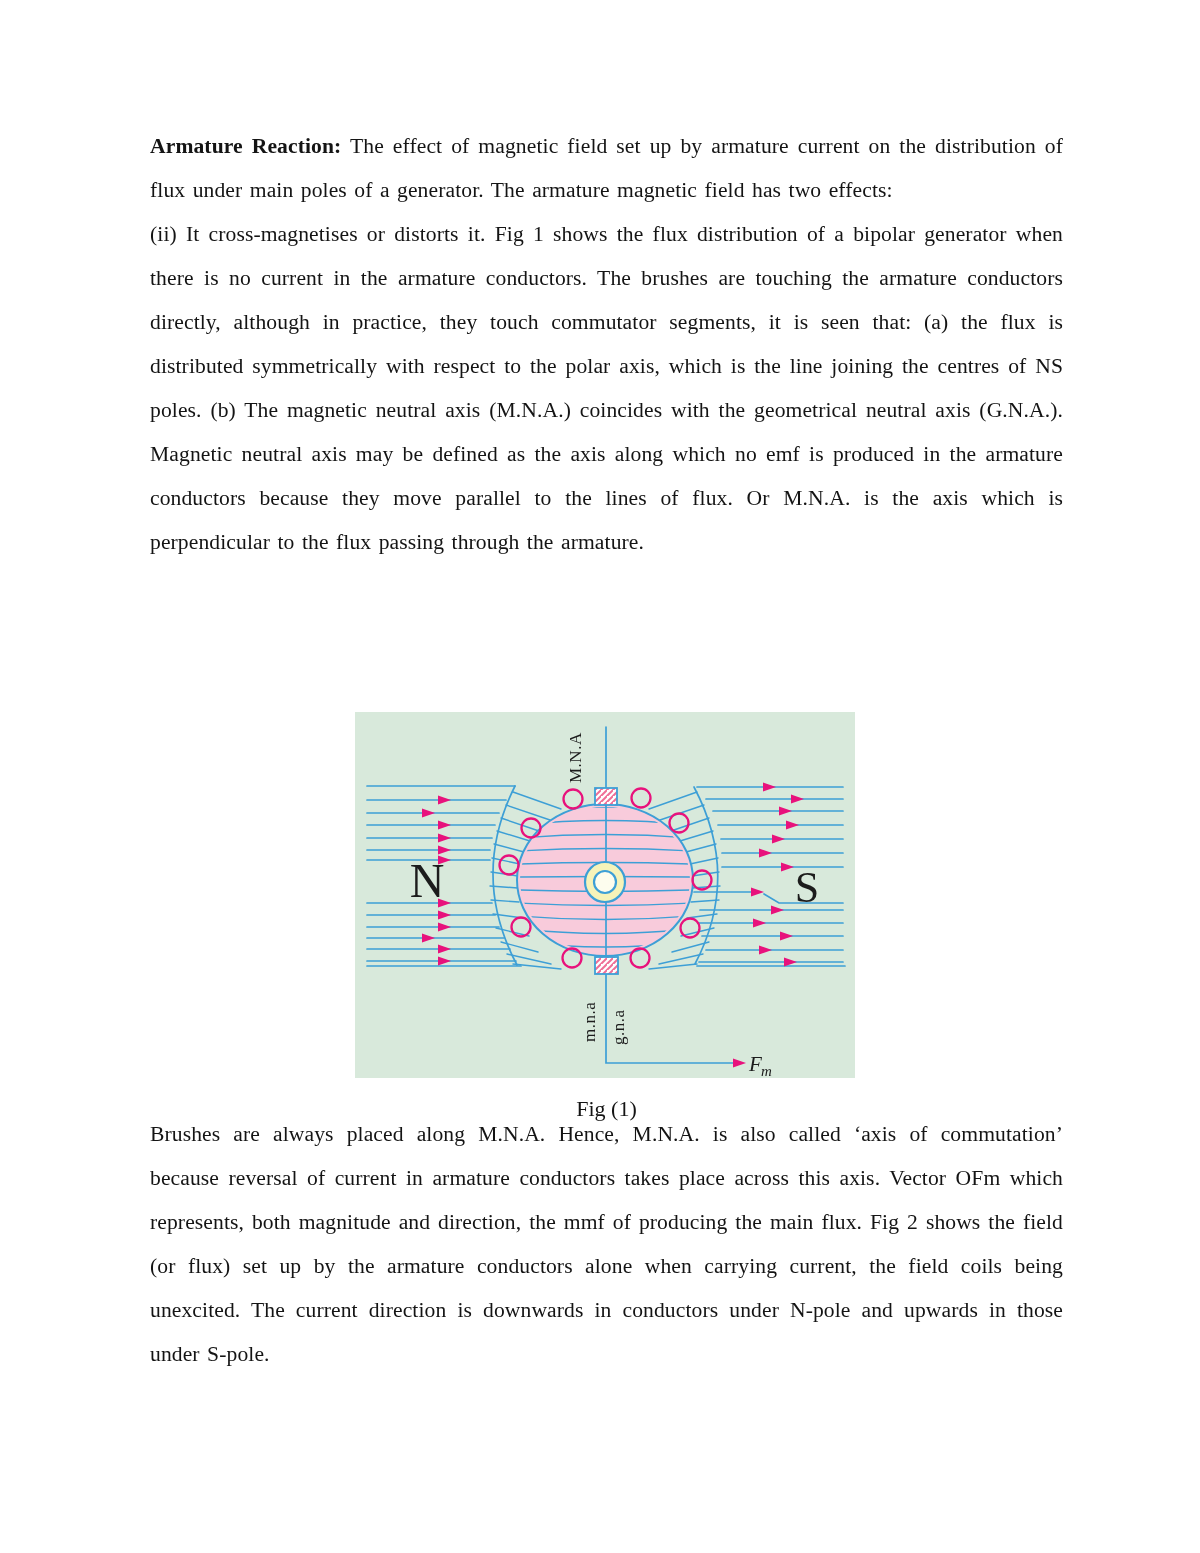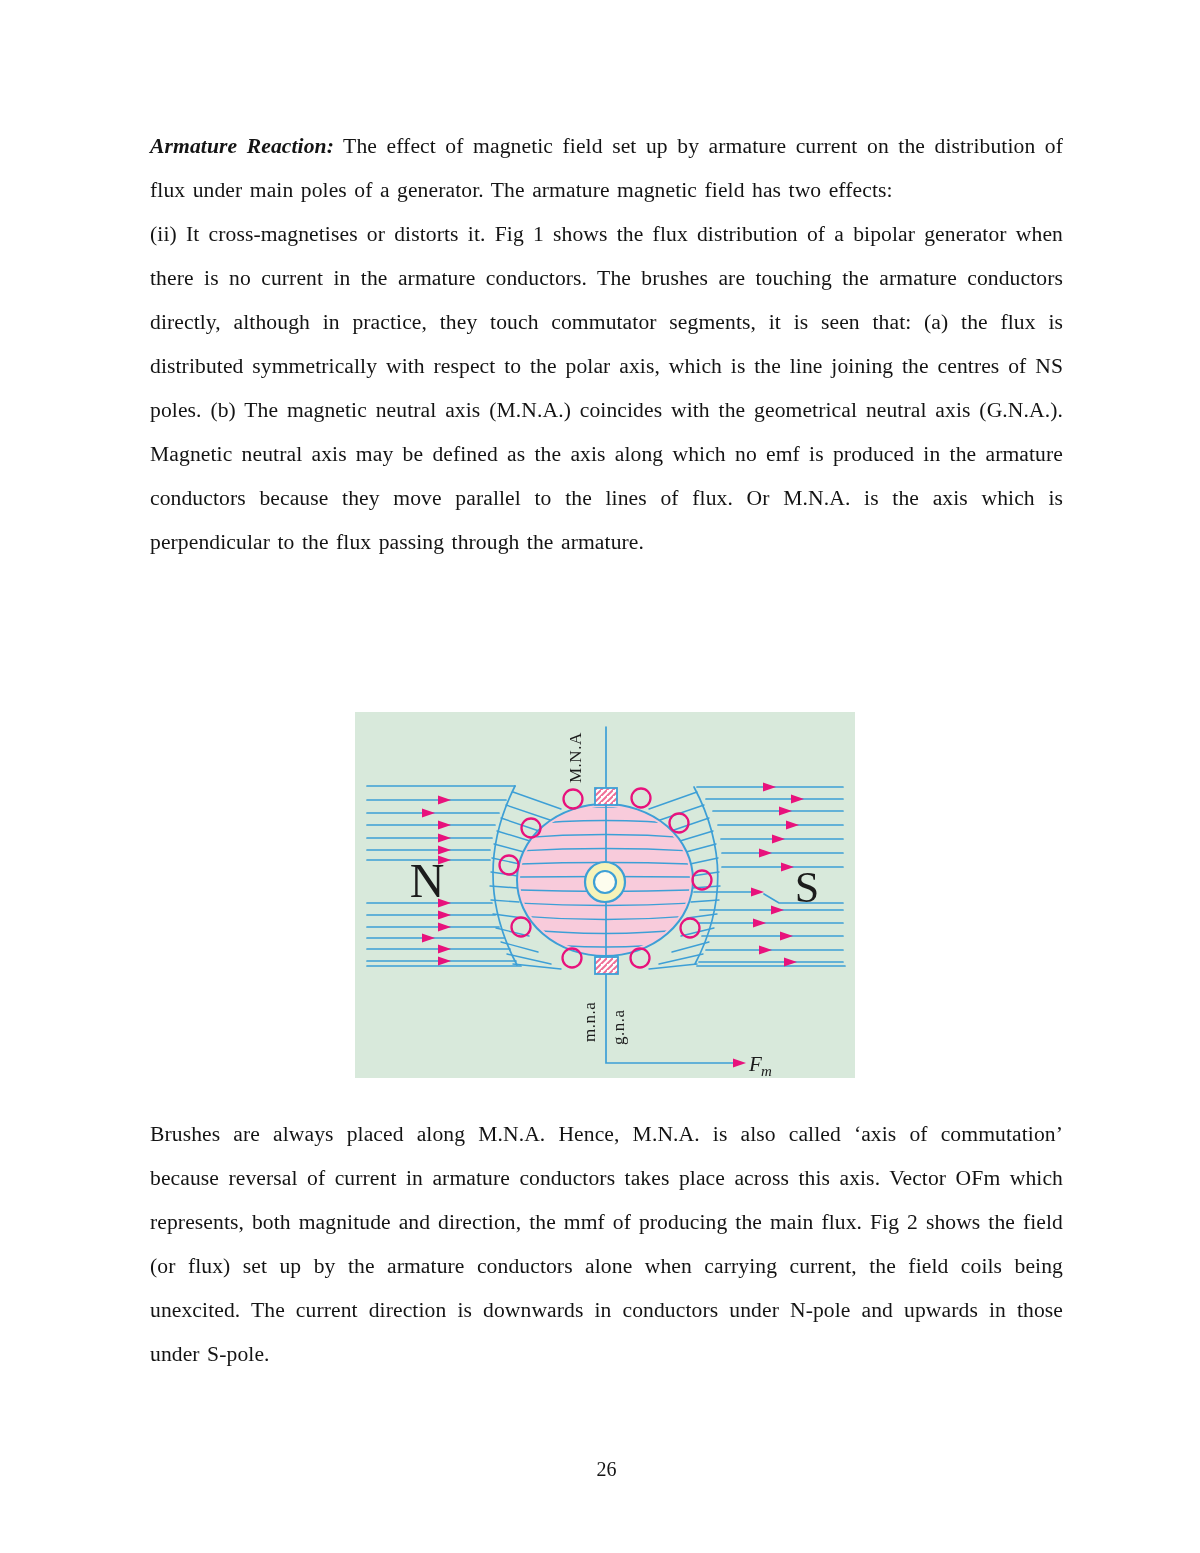--- a/index.html
+++ b/index.html
@@ -5,21 +5,21 @@
   html,body{margin:0;padding:0;background:#ffffff;}
   .page{
     position:relative;width:1200px;height:1553px;background:#ffffff;
     font-family:"Liberation Serif", serif;color:#141414;overflow:hidden;
   }
   .textblock{position:absolute;left:150px;width:913px;}
   .textblock p{
     margin:0;font-size:21.6px;line-height:44px;text-align:justify;
     letter-spacing:0.1px;word-spacing:0.09em;
   }
-  .textblock p strong{font-weight:bold;font-style:italic;}
+  .textblock p strong{font-weight:bold;}
   #para1{top:124px;}
   #para2{top:1112px;}
   .caption{
     position:absolute;left:150px;top:1094px;width:913px;text-align:center;
     font-size:22px;line-height:30px;
   }
   .pagenum{
     position:absolute;left:150px;top:1458px;width:913px;text-align:center;
     font-size:20px;
   }
@@ -212,20 +212,20 @@
       <text class="figtext axis-label" transform="translate(226 71) rotate(-90)">M.N.A</text>
       <text class="figtext pole-label-n" x="72" y="185" text-anchor="middle">N</text>
       <text class="figtext pole-label-s" x="452" y="190" text-anchor="middle">S</text>
       <text class="figtext axis-label" transform="translate(240 330) rotate(-90)">m.n.a</text>
       <text class="figtext axis-label" transform="translate(269 333) rotate(-90)">g.n.a</text>
       <text class="figtext fm-label" x="394" y="359">F</text>
       <text class="figtext fm-sub" x="406" y="364">m</text>
     </svg>
   </figure>
 
+  <div class="caption">Fig (1)</div>
 
   <div class="textblock" id="para2">
     <p>Brushes are always placed along M.N.A. Hence, M.N.A. is also called ‘axis of commutation’ because reversal of current in armature conductors takes place across this axis. Vector OFm which represents, both magnitude and direction, the mmf of producing the main flux. Fig 2 shows the field (or flux) set up by the armature conductors alone when carrying current, the field coils being unexcited. The current direction is downwards in conductors under N-pole and upwards in those under S-pole.</p>
   </div>
 
-  <div class="pagenum">26</div>
 
 </div>
 
 </body></html>

